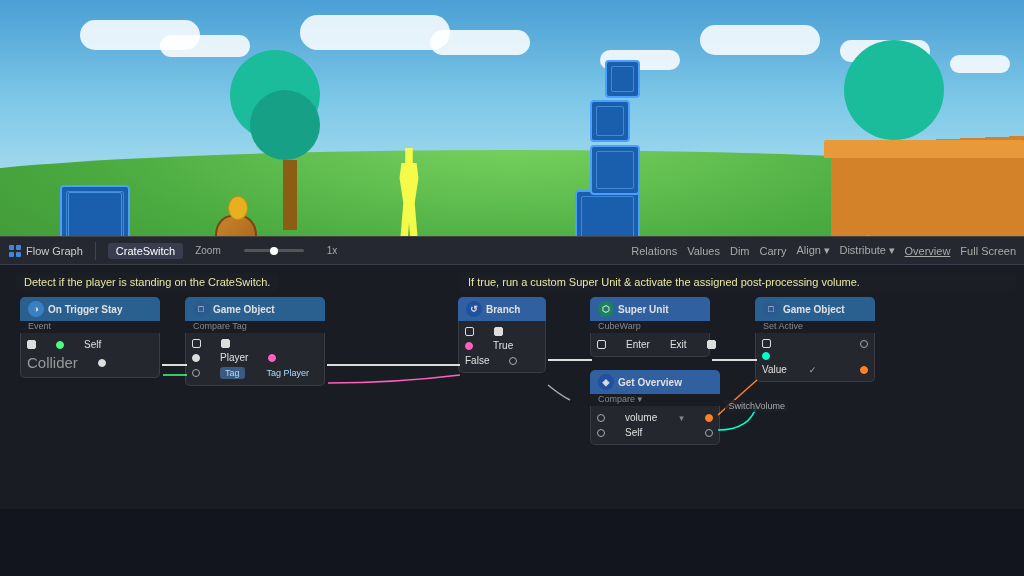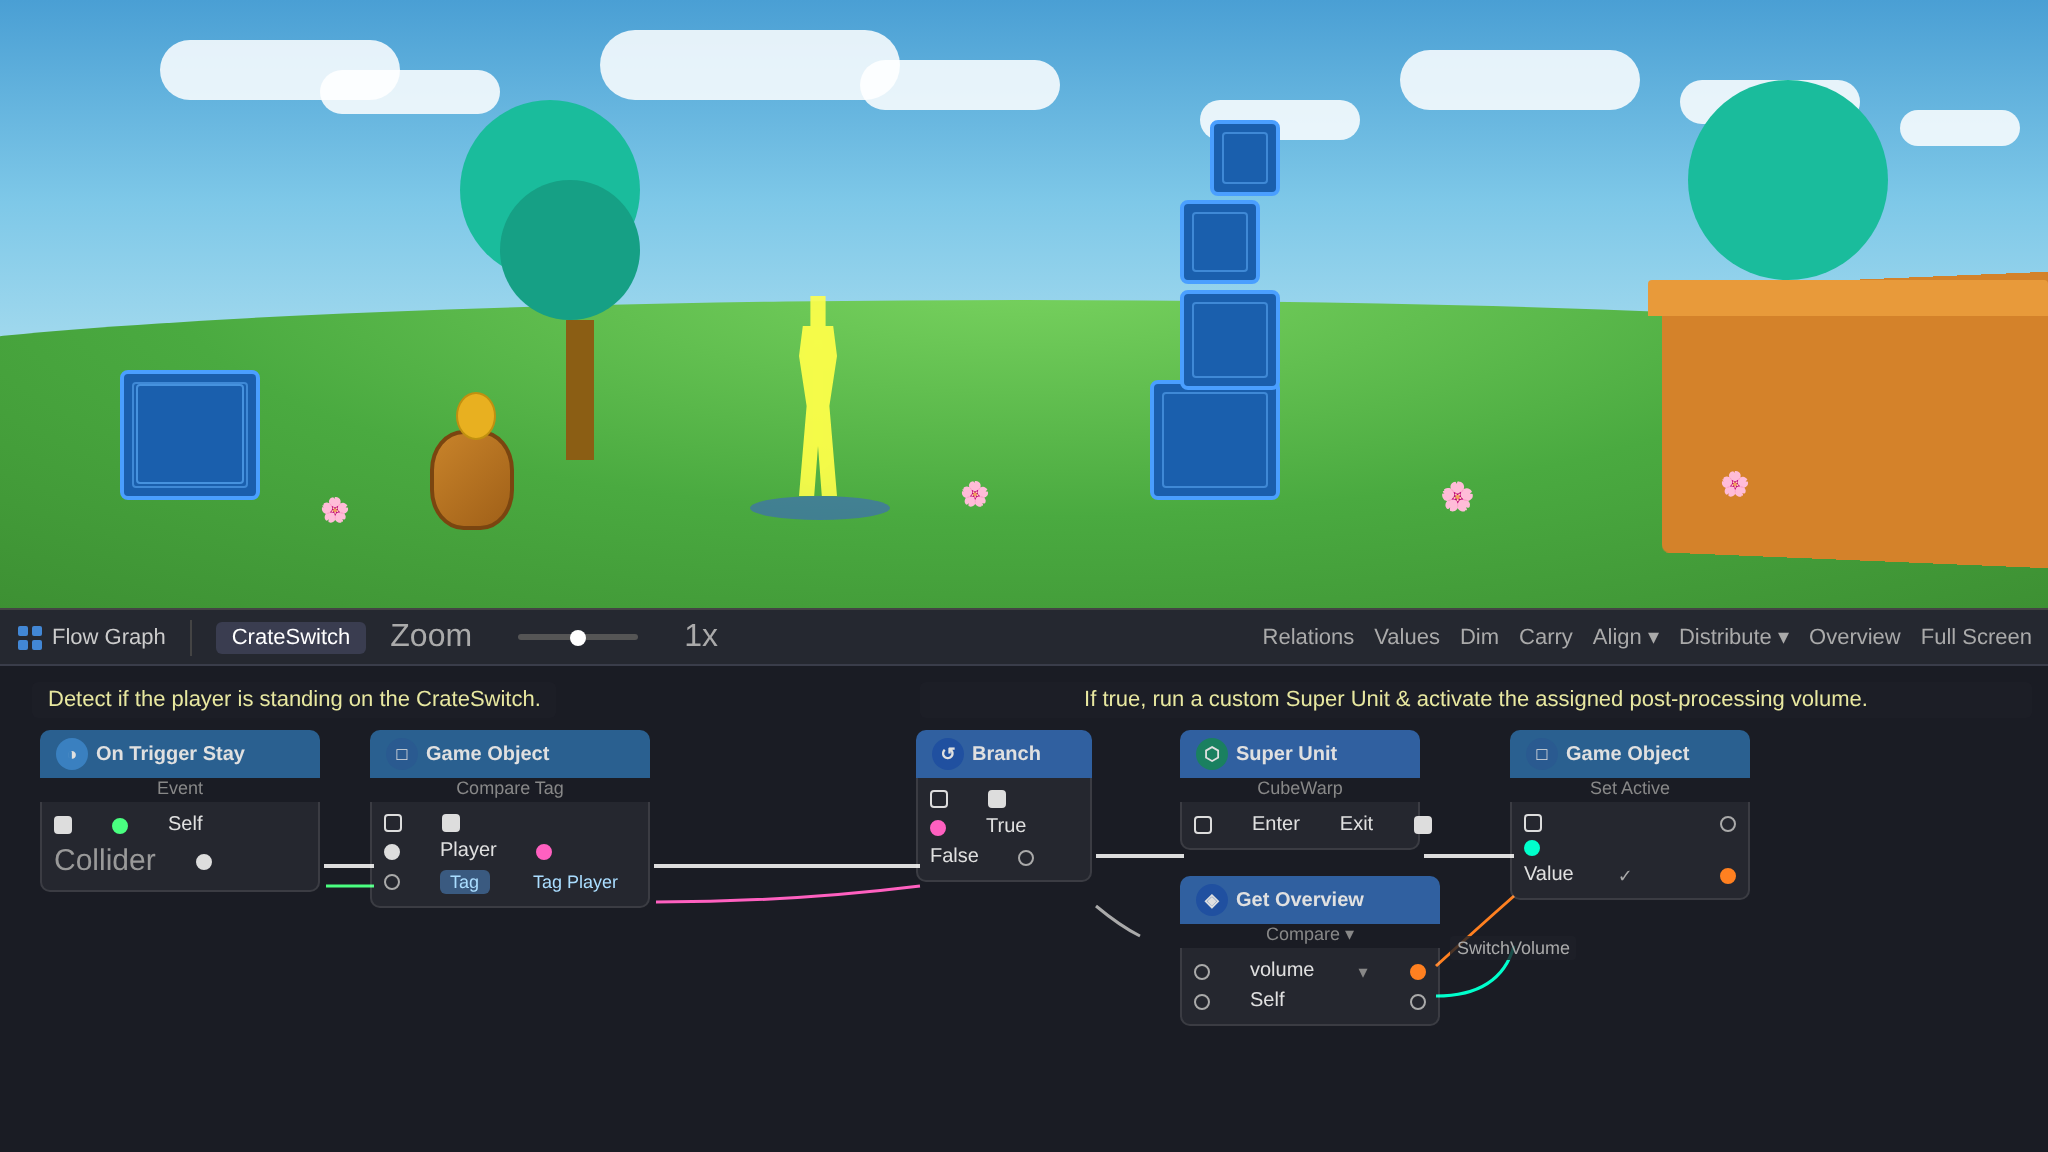--- a/index.html
+++ b/index.html
@@ -91,24 +91,23 @@
     .platform {
       position: absolute;
       background: #e8a030;
       border: 2px solid #c07820;
     }
 
     
     #flow-graph {
       position: absolute;
       bottom: 0; left: 0; right: 0;
-      height: 272px;
+      height: 340px;
       background: rgba(20, 22, 30, 0.97);
       border-top: 1px solid #444;
-      text-align: center;
     }
 
     
     #toolbar {
       height: 28px;
       background: #252830;
       display: flex;
       align-items: center;
       padding: 0 8px;
       border-bottom: 1px solid #3a3d4a;
@@ -139,21 +138,21 @@
     .tab-item.active {
       background: #3a3d50;
       color: #fff;
     }
 
     .zoom-control {
       display: flex;
       align-items: center;
       gap: 23px;
       color: #aaa;
-      font-size: 16px;
+      font-size: 10px;
     }
     .zoom-slider {
       width: 60px;
       height: 3px;
       background: #555;
       border-radius: 2px;
       position: relative;
     }
     .zoom-slider::after {
       content: '';
@@ -378,21 +377,21 @@
       <div class="zoom-slider"></div>
       <span>1x</span>
     </div>
     <div class="toolbar-right">
       <span style="cursor:pointer;">Relations</span>
       <span style="cursor:pointer;">Values</span>
       <span style="cursor:pointer;">Dim</span>
       <span style="cursor:pointer;">Carry</span>
       <span style="cursor:pointer;">Align ▾</span>
       <span style="cursor:pointer;">Distribute ▾</span>
-      <span style="cursor:pointer;">Overview</span>
+      <span style="cursor:pointer;text-decoration:underline;">Overview</span>
       <span style="cursor:pointer;">Full Screen</span>
     </div>
   </div>
 
   <div id="canvas-area">
 
     <div class="annotation annotation-right">If true, run a custom Super Unit &amp; activate the assigned post-processing volume.</div>
     <div class="annotation annotation-left">Detect if the player is standing on the CrateSwitch.</div>
 
     <svg class="wires-svg">

